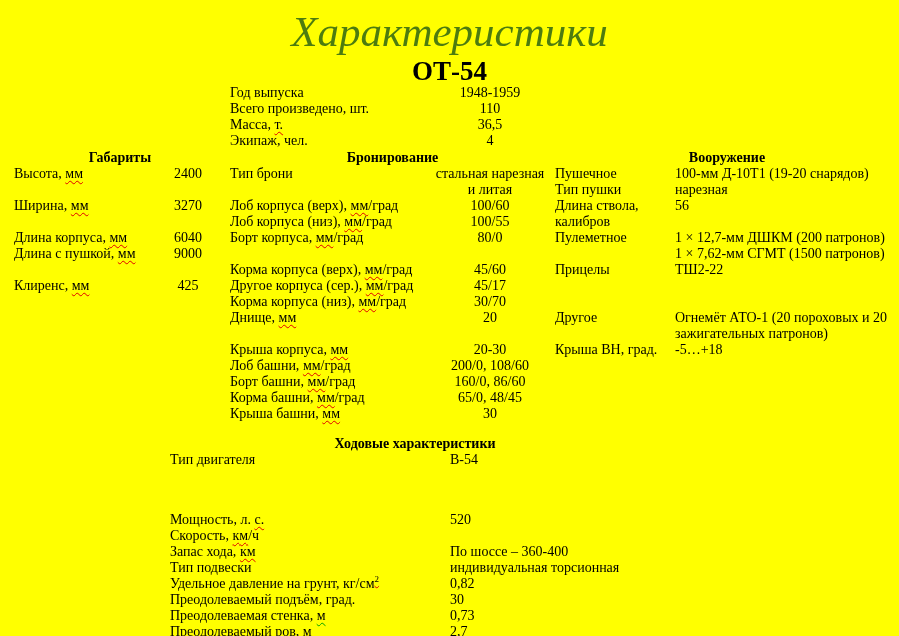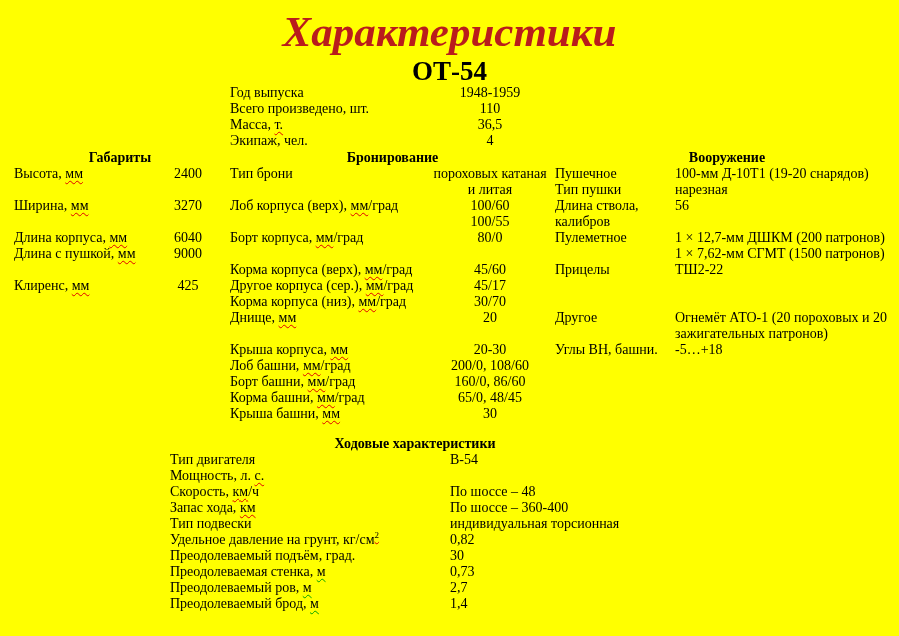--- a/index.html
+++ b/index.html
@@ -10,22 +10,22 @@
     overflow: hidden;
     font-family: "Liberation Serif", "DejaVu Serif", serif;
     font-size: 14px;
     line-height: 16px;
     color: #000;
   }
   .page-title {
     position: absolute; top: 8px; left: 0; width: 899px;
     text-align: center;
     font-size: 43px; line-height: 48px;
-    font-weight: bold; font-style: italic;
-    color: #b91c1c;
+    font-weight: normal; font-style: italic;
+    color: #4d7c0f;
   }
   .model-title {
     position: absolute; top: 58px; left: 0; width: 899px;
     text-align: center;
     font-size: 27px; line-height: 26px;
     font-weight: bold;
   }
   .sec { position: absolute; }
   .sec-general  { left: 230px; top: 85px;  width: 440px; }
   .sec-left     { left: 14px;  top: 150px; width: 212px; }
@@ -147,33 +147,36 @@
 </div>
 
 <div class="sec sec-mid">
   <div class="sec-header">Бронирование</div>
   <div>
       <div class="row" style="height: 32px;">
         <div class="lab">
           <div class="ln"><span>Тип брони</span></div>
         </div>
         <div class="val">
-          <div class="ln">пороховых катаная</div>
+          <div class="ln">стальная нарезная</div>
           <div class="ln">и литая</div>
         </div>
       </div>
       <div class="row" style="height: 16px;">
         <div class="lab">
           <div class="ln"><span>Лоб корпуса (верх), </span><span class="sq-red">мм</span><span>/град</span></div>
         </div>
         <div class="val">
           <div class="ln">100/60</div>
         </div>
       </div>
       <div class="row" style="height: 16px;">
+        <div class="lab">
+          <div class="ln"><span>Лоб корпуса (низ), </span><span class="sq-red">мм</span><span>/град</span></div>
+        </div>
         <div class="val">
           <div class="ln">100/55</div>
         </div>
       </div>
       <div class="row" style="height: 16px; text-decoration: underline;">
         <div class="lab">
           <div class="ln"><span>Борт корпуса, </span><span class="sq-red">мм</span><span>/град</span></div>
         </div>
         <div class="val">
           <div class="ln">80/0</div>
@@ -306,52 +309,52 @@
         <div class="lab">
           <div class="ln"><span>Другое</span></div>
         </div>
         <div class="val">
           <div class="ln">Огнемёт АТО-1 (20 пороховых и 20</div>
           <div class="ln">зажигательных патронов)</div>
         </div>
       </div>
       <div class="row" style="height: 16px;">
         <div class="lab">
-          <div class="ln"><span>Углы ВН, башни.</span></div>
+          <div class="ln"><span>Крыша ВН, град.</span></div>
         </div>
         <div class="val">
           <div class="ln">-5…+18</div>
         </div>
       </div>
     </div>
 </div>
 
 <div class="sec sec-mobility">
   <div class="sec-header">Ходовые характеристики</div>
   <div>
       <div class="row" style="height: 16px;">
         <div class="lab">
           <div class="ln"><span>Тип двигателя</span></div>
         </div>
         <div class="val">
           <div class="ln">В-54</div>
         </div>
       </div>
-      <div class="row" style="height: 16px;">
+      <div class="row" style="height: 16px; margin-top: 44px;">
         <div class="lab">
           <div class="ln"><span>Мощность, л. </span><span class="sq-red">с.</span></div>
         </div>
+        <div class="val">
+          <div class="ln">520</div>
+        </div>
       </div>
       <div class="row" style="height: 16px;">
         <div class="lab">
           <div class="ln"><span>Скорость, </span><span class="sq-red">км</span><span>/ч</span></div>
         </div>
-        <div class="val">
-          <div class="ln">По шоссе – 48</div>
-        </div>
       </div>
       <div class="row" style="height: 16px;">
         <div class="lab">
           <div class="ln"><span>Запас хода, </span><span class="sq-red">км</span></div>
         </div>
         <div class="val">
           <div class="ln">По шоссе – 360-400</div>
         </div>
       </div>
       <div class="row" style="height: 16px;">

